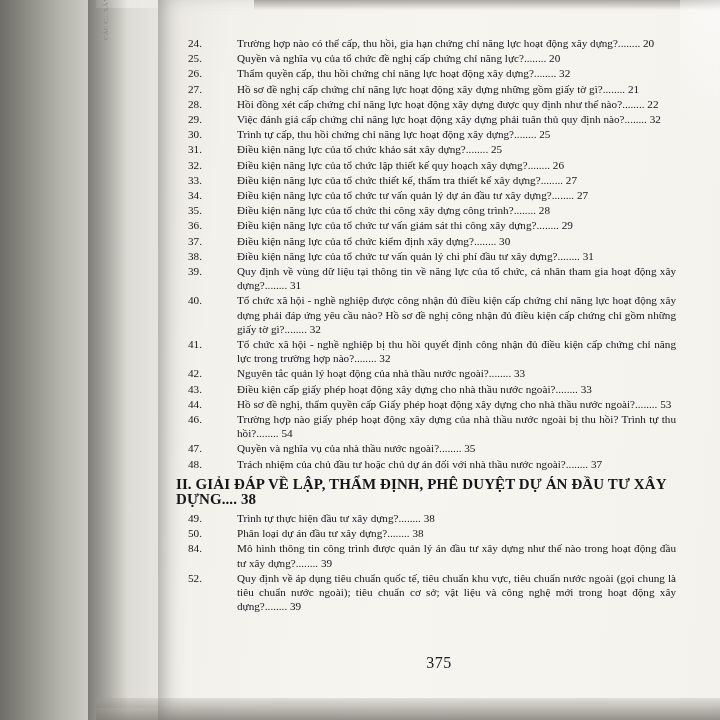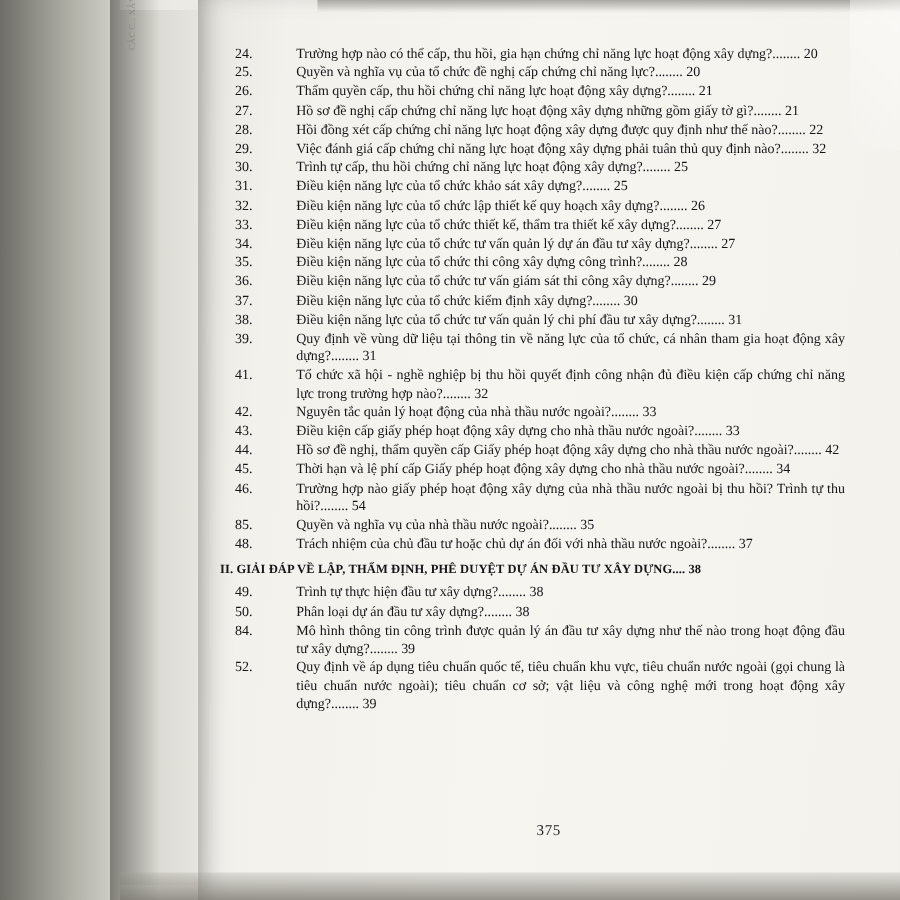--- a/index.html
+++ b/index.html
@@ -50,26 +50,26 @@
   .num{
     width:26px;flex:0 0 26px;text-align:right;padding-right:7px;
     font-size:11.2px;
   }
   .txt{
     flex:1 1 auto;text-align:justify;
     hyphens:none;
     margin-left:28px;
   }
   .heading{
-    font-weight:bold;font-size:10px;line-height:15px;
+    font-weight:bold;font-size:15px;line-height:15px;
     margin:6px 0 4px 0;letter-spacing:.1px;
   }
   .pageno{
     position:absolute;left:0;right:0;bottom:48px;text-align:center;
-    font-size:12px;color:#1a1a20;letter-spacing:.5px;
+    font-size:16px;color:#1a1a20;letter-spacing:.5px;
   }
   .bottom-edge{
     position:absolute;left:96px;bottom:0;width:624px;height:22px;
     background:linear-gradient(180deg,rgba(160,158,150,.25),rgba(120,118,110,.75));
   }
   .top-edge{
     position:absolute;left:96px;top:0;width:624px;height:10px;
     background:linear-gradient(180deg,rgba(120,118,110,.55),rgba(160,158,150,0));
   }
   .corner{
@@ -96,21 +96,21 @@
           <div class="toc-row">
             <div class="num">24.</div>
             <div class="txt">Trường hợp nào có thể cấp, thu hồi, gia hạn chứng chỉ năng lực hoạt động xây dựng?........ 20</div>
           </div>
           <div class="toc-row">
             <div class="num">25.</div>
             <div class="txt">Quyền và nghĩa vụ của tổ chức đề nghị cấp chứng chỉ năng lực?........ 20</div>
           </div>
           <div class="toc-row">
             <div class="num">26.</div>
-            <div class="txt">Thẩm quyền cấp, thu hồi chứng chỉ năng lực hoạt động xây dựng?........ 21</div>
+            <div class="txt">Thẩm quyền cấp, thu hồi chứng chỉ năng lực hoạt động xây dựng?........ 32</div>
           </div>
           <div class="toc-row">
             <div class="num">27.</div>
             <div class="txt">Hồ sơ đề nghị cấp chứng chỉ năng lực hoạt động xây dựng những gồm giấy tờ gì?........ 21</div>
           </div>
           <div class="toc-row">
             <div class="num">28.</div>
             <div class="txt">Hồi đồng xét cấp chứng chỉ năng lực hoạt động xây dựng được quy định như thế nào?........ 22</div>
           </div>
           <div class="toc-row">
@@ -151,45 +151,45 @@
           </div>
           <div class="toc-row">
             <div class="num">38.</div>
             <div class="txt">Điều kiện năng lực của tổ chức tư vấn quản lý chi phí đầu tư xây dựng?........ 31</div>
           </div>
           <div class="toc-row">
             <div class="num">39.</div>
             <div class="txt">Quy định về vùng dữ liệu tại thông tin về năng lực của tổ chức, cá nhân tham gia hoạt động xây dựng?........ 31</div>
           </div>
           <div class="toc-row">
+            <div class="num">40.</div>
+            <div class="txt">Tổ chức xã hội - nghề nghiệp được công nhận đủ điều kiện cấp chứng chỉ năng lực hoạt động xây dựng phải đáp ứng yêu cầu nào? Hồ sơ đề nghị công nhận đủ điều kiện cấp chứng chỉ gồm những giấy tờ gì?........ 32</div>
+          </div>
+          <div class="toc-row">
             <div class="num">41.</div>
             <div class="txt">Tổ chức xã hội - nghề nghiệp bị thu hồi quyết định công nhận đủ điều kiện cấp chứng chỉ năng lực trong trường hợp nào?........ 32</div>
           </div>
           <div class="toc-row">
             <div class="num">42.</div>
             <div class="txt">Nguyên tắc quản lý hoạt động của nhà thầu nước ngoài?........ 33</div>
           </div>
           <div class="toc-row">
             <div class="num">43.</div>
             <div class="txt">Điều kiện cấp giấy phép hoạt động xây dựng cho nhà thầu nước ngoài?........ 33</div>
           </div>
           <div class="toc-row">
             <div class="num">44.</div>
-            <div class="txt">Hồ sơ đề nghị, thẩm quyền cấp Giấy phép hoạt động xây dựng cho nhà thầu nước ngoài?........ 42</div>
-          </div>
-          <div class="toc-row">
-            <div class="num">45.</div>
-            <div class="txt">Thời hạn và lệ phí cấp Giấy phép hoạt động xây dựng cho nhà thầu nước ngoài?........ 34</div>
+            <div class="txt">Hồ sơ đề nghị, thẩm quyền cấp Giấy phép hoạt động xây dựng cho nhà thầu nước ngoài?........ 53</div>
           </div>
           <div class="toc-row">
             <div class="num">46.</div>
             <div class="txt">Trường hợp nào giấy phép hoạt động xây dựng  của nhà thầu nước ngoài bị thu hồi? Trình tự thu hồi?........ 54</div>
           </div>
           <div class="toc-row">
-            <div class="num">85.</div>
+            <div class="num">47.</div>
             <div class="txt">Quyền và nghĩa vụ của nhà thầu nước ngoài?........ 35</div>
           </div>
           <div class="toc-row">
             <div class="num">48.</div>
             <div class="txt">Trách nhiệm của chủ đầu tư hoặc chủ dự án đối với nhà thầu nước ngoài?........ 37</div>
           </div>
         </div>
       <div class="heading">
         <span>II. GIẢI ĐÁP VỀ LẬP, THẨM ĐỊNH, PHÊ DUYỆT DỰ ÁN ĐẦU TƯ XÂY DỰNG</span><span>.... </span><span>38</span>
       </div>

